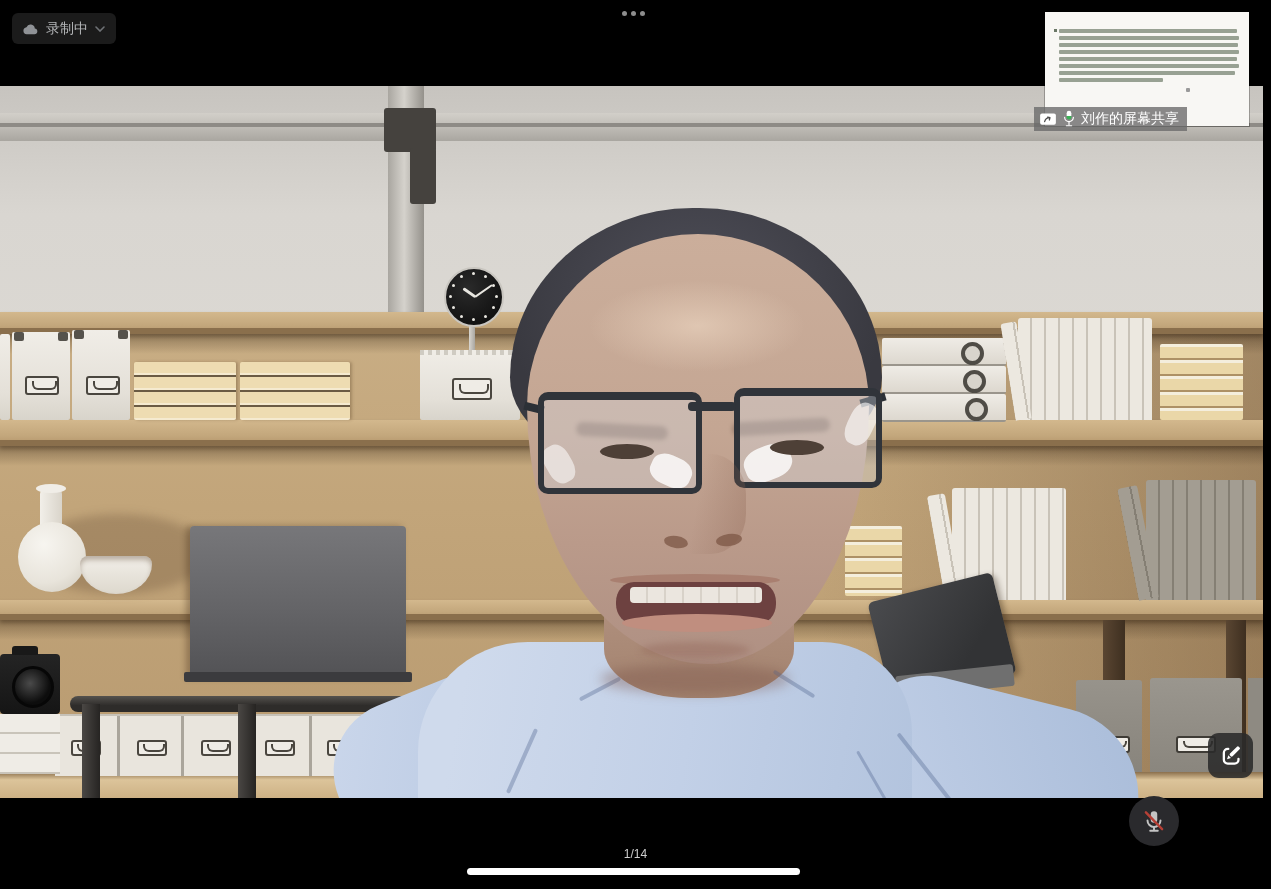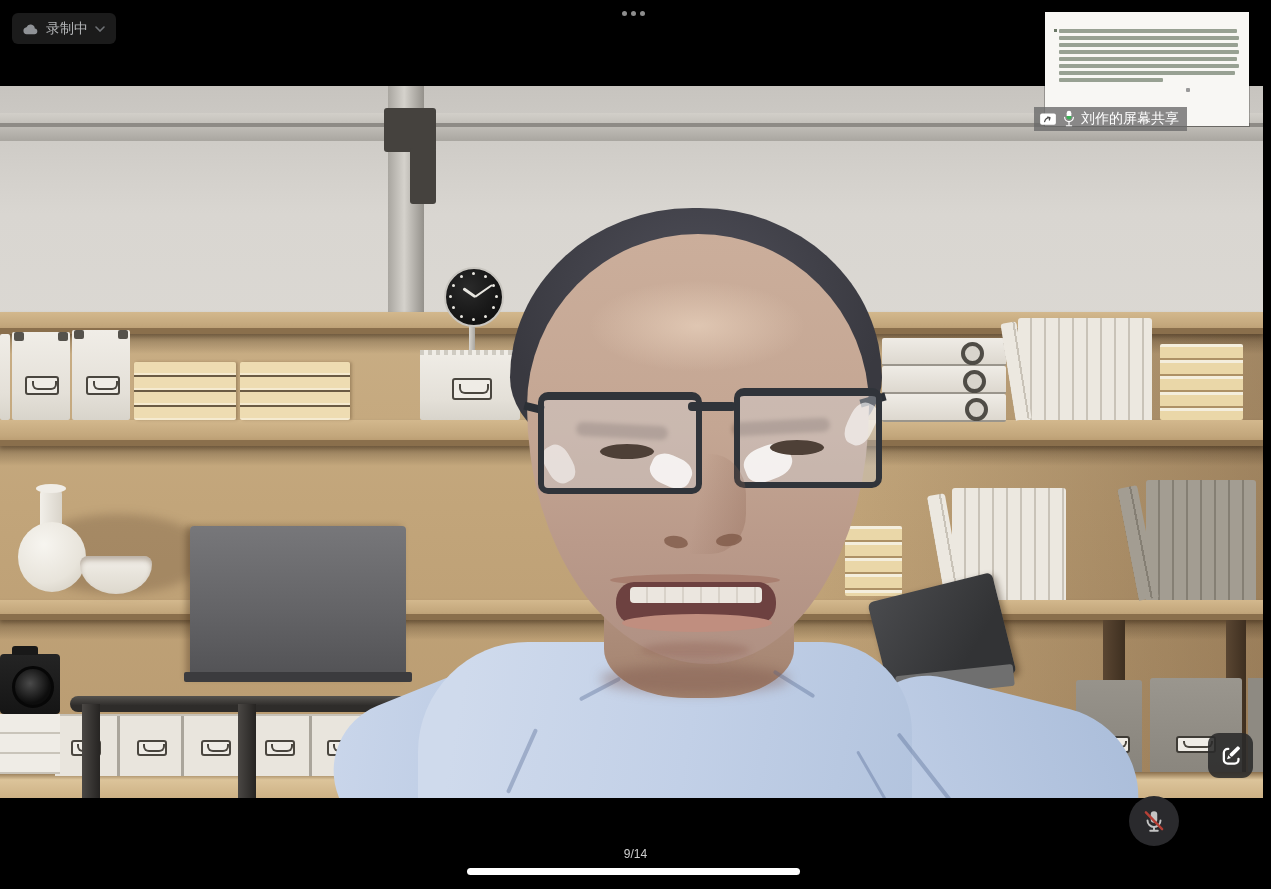--- a/index.html
+++ b/index.html
@@ -304,16 +304,16 @@
   <div class="abs micbtn">
     <svg width="26" height="26" viewBox="0 0 24 24">
       <rect x="9" y="3" width="6" height="10.5" rx="3" fill="#c4c4c4"></rect>
       <path d="M6 11.5 a6 6 0 0 0 12 0" stroke="#c4c4c4" stroke-width="1.8" fill="none" stroke-linecap="round"></path>
       <line x1="12" y1="17.5" x2="12" y2="20" stroke="#c4c4c4" stroke-width="1.8" stroke-linecap="round"></line>
       <line x1="8.5" y1="21" x2="15.5" y2="21" stroke="#c4c4c4" stroke-width="1.8" stroke-linecap="round"></line>
       <line x1="4.5" y1="4" x2="19.5" y2="19.5" stroke="#b64036" stroke-width="2.2" stroke-linecap="round"></line>
     </svg>
   </div>
 
-  <div class="abs pageind">9/14</div>
+  <div class="abs pageind">1/14</div>
   <div class="abs scrollpill"></div>
 
 </div>
 
 </body></html>

